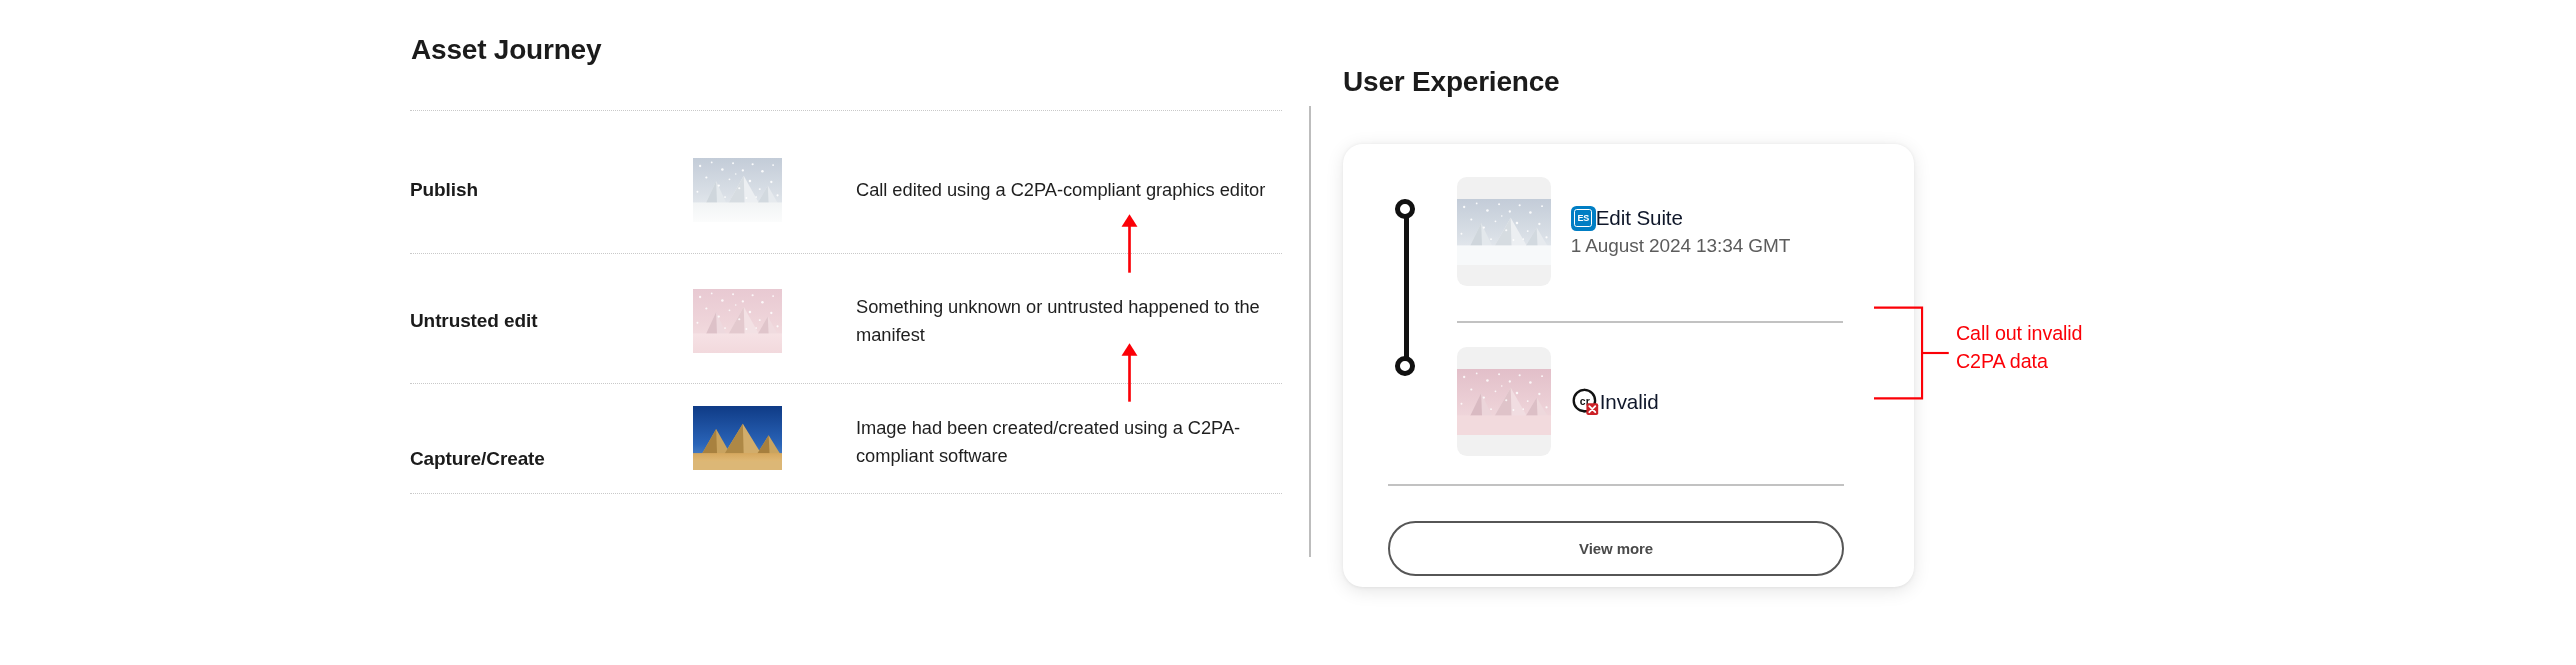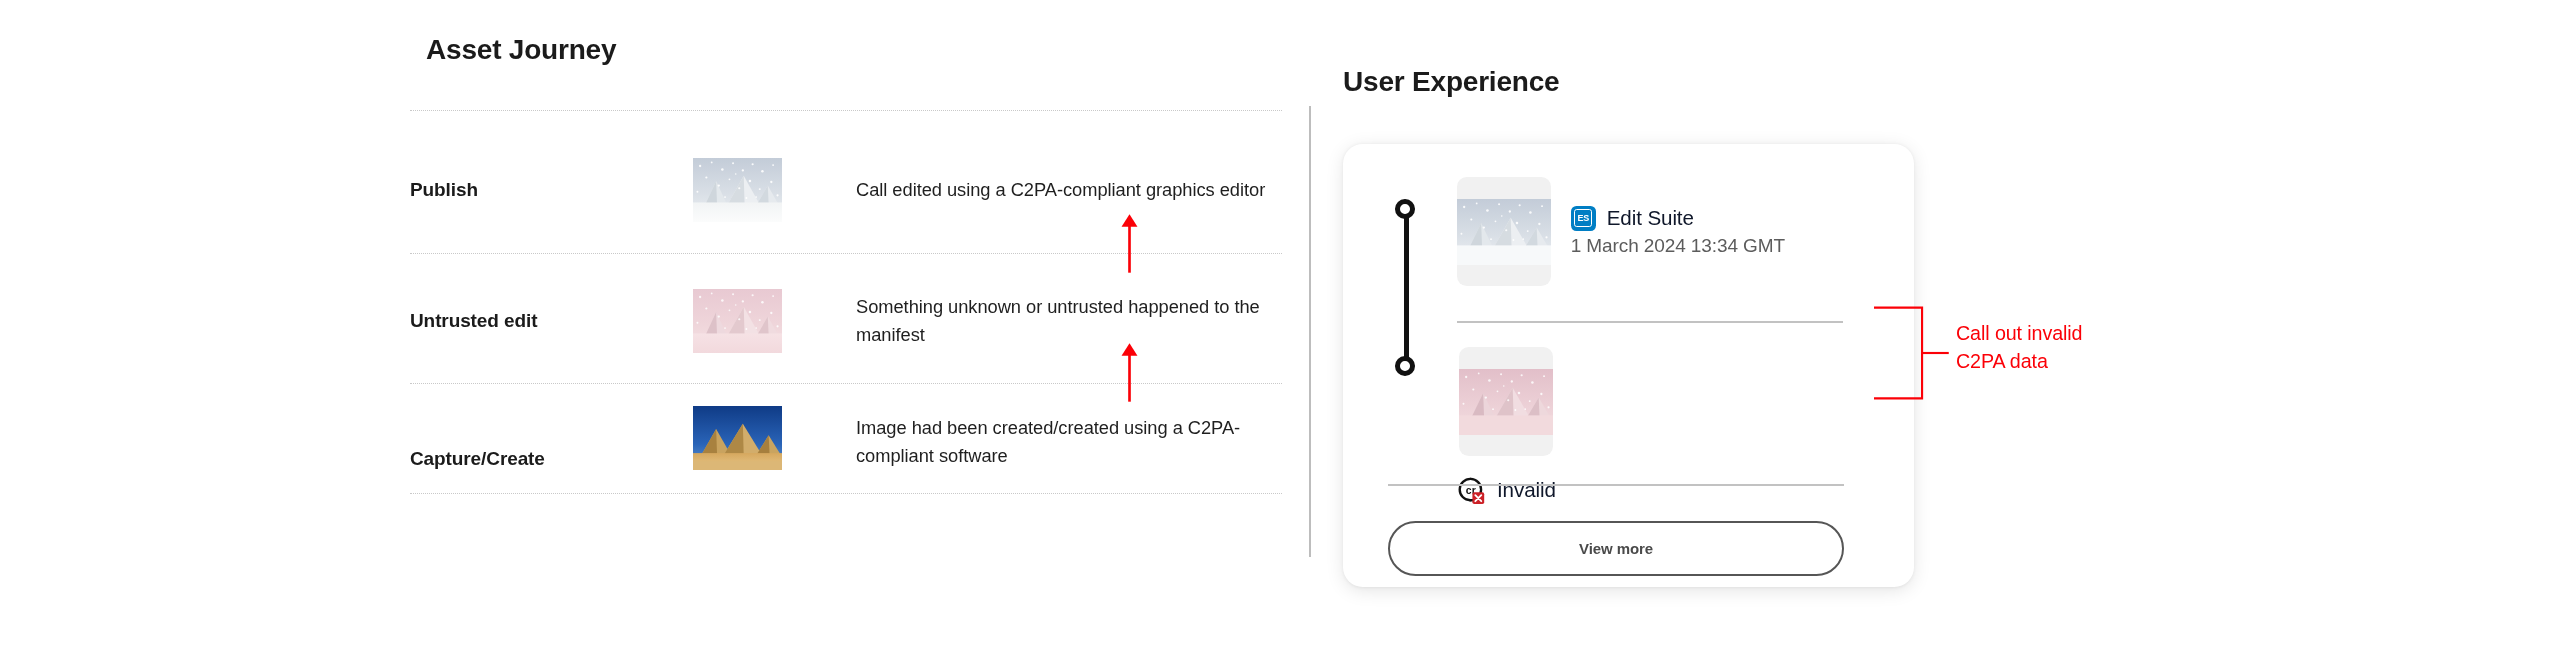--- a/index.html
+++ b/index.html
@@ -29,21 +29,21 @@
   .column-title {
     font-size: 28px;
     font-weight: 700;
     color: #1b1b1b;
     letter-spacing: -0.2px;
     line-height: 1.2;
   }
 
   #asset-journey-title {
     position: absolute;
-    left: 16px;
+    left: 1px;
     top: 33px;
   }
 
   .dotted-rule {
     position: absolute;
     left: 0;
     width: 872px;
     height: 0;
     border-top: 1.8px dotted #c9c9c9;
   }
@@ -176,21 +176,21 @@
 
   
   .ux-entry {
     position: absolute;
     left: 114px;
     display: flex;
     align-items: center;
     gap: 19.7px;
   }
   #ux-entry-0 { top: 33px; }
-  #ux-entry-1 { top: 203px; flex-direction: column; }
+  #ux-entry-1 { top: 203px; }
 
   .ux-thumb-frame {
     width: 94px;
     height: 109px;
     border-radius: 9.8px;
     background: #f1f1f1;
     position: relative;
     overflow: hidden;
     flex: 0 0 auto;
   }
@@ -205,21 +205,21 @@
 
   .ux-entry-text {
     display: flex;
     flex-direction: column;
     justify-content: center;
     gap: 4.5px;
   }
   .ux-entry-titleline {
     display: flex;
     align-items: center;
-    gap: 11px;
+    gap: 0;
   }
   .ux-entry-title {
     font-size: 20.6px;
     color: #0f172a;
     letter-spacing: -0.1px;
     white-space: nowrap;
   }
   .ux-entry-sub {
     font-size: 19px;
     color: #5c5c5c;
@@ -540,21 +540,21 @@
           </svg>
         </div>
       </div>
       <div class="ux-entry-text">
         <div class="ux-entry-titleline">
           <div class="es-badge">
             <div class="inner">ES</div>
           </div>
           <div class="ux-entry-title">Edit Suite</div>
         </div>
-        <div class="ux-entry-sub">1 March 2024 13:34 GMT</div>
+        <div class="ux-entry-sub">1 August 2024 13:34 GMT</div>
       </div>
     </div>
 
     <div id="ux-sep-0" class="ux-sep"></div>
 
     <div id="ux-entry-1" class="ux-entry">
       <div class="ux-thumb-frame">
         <div class="media">
           <svg width="94" height="66" viewBox="0 0 105 74" preserveAspectRatio="none" aria-hidden="true">
             <defs>

